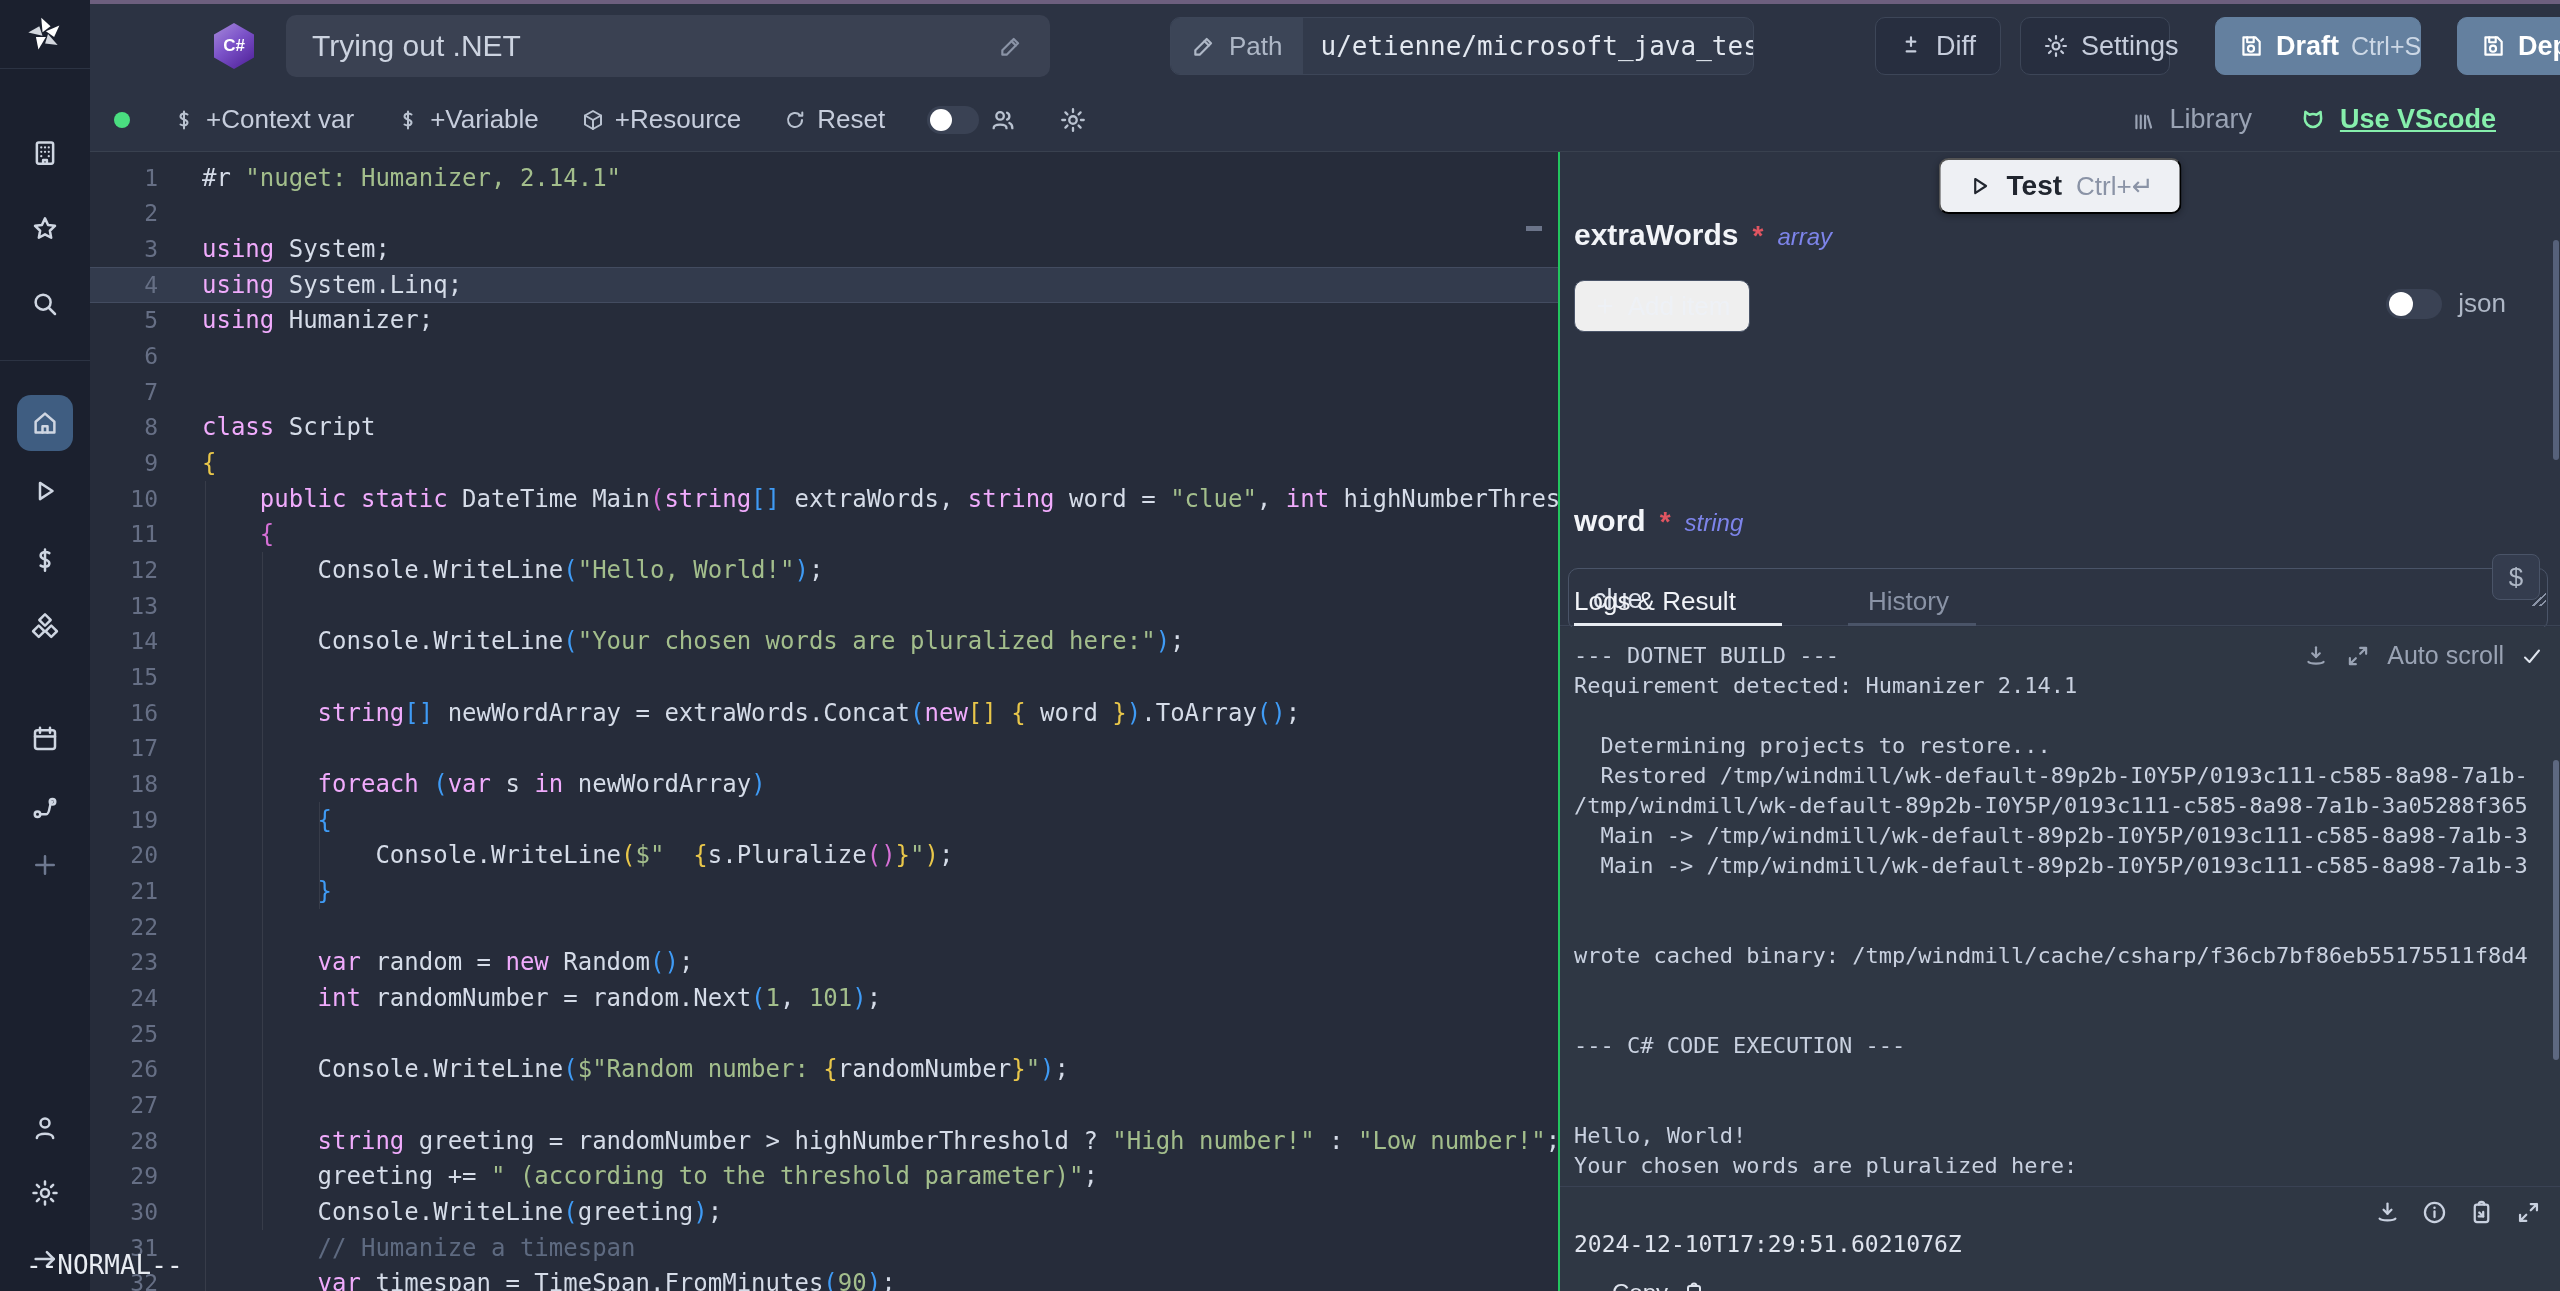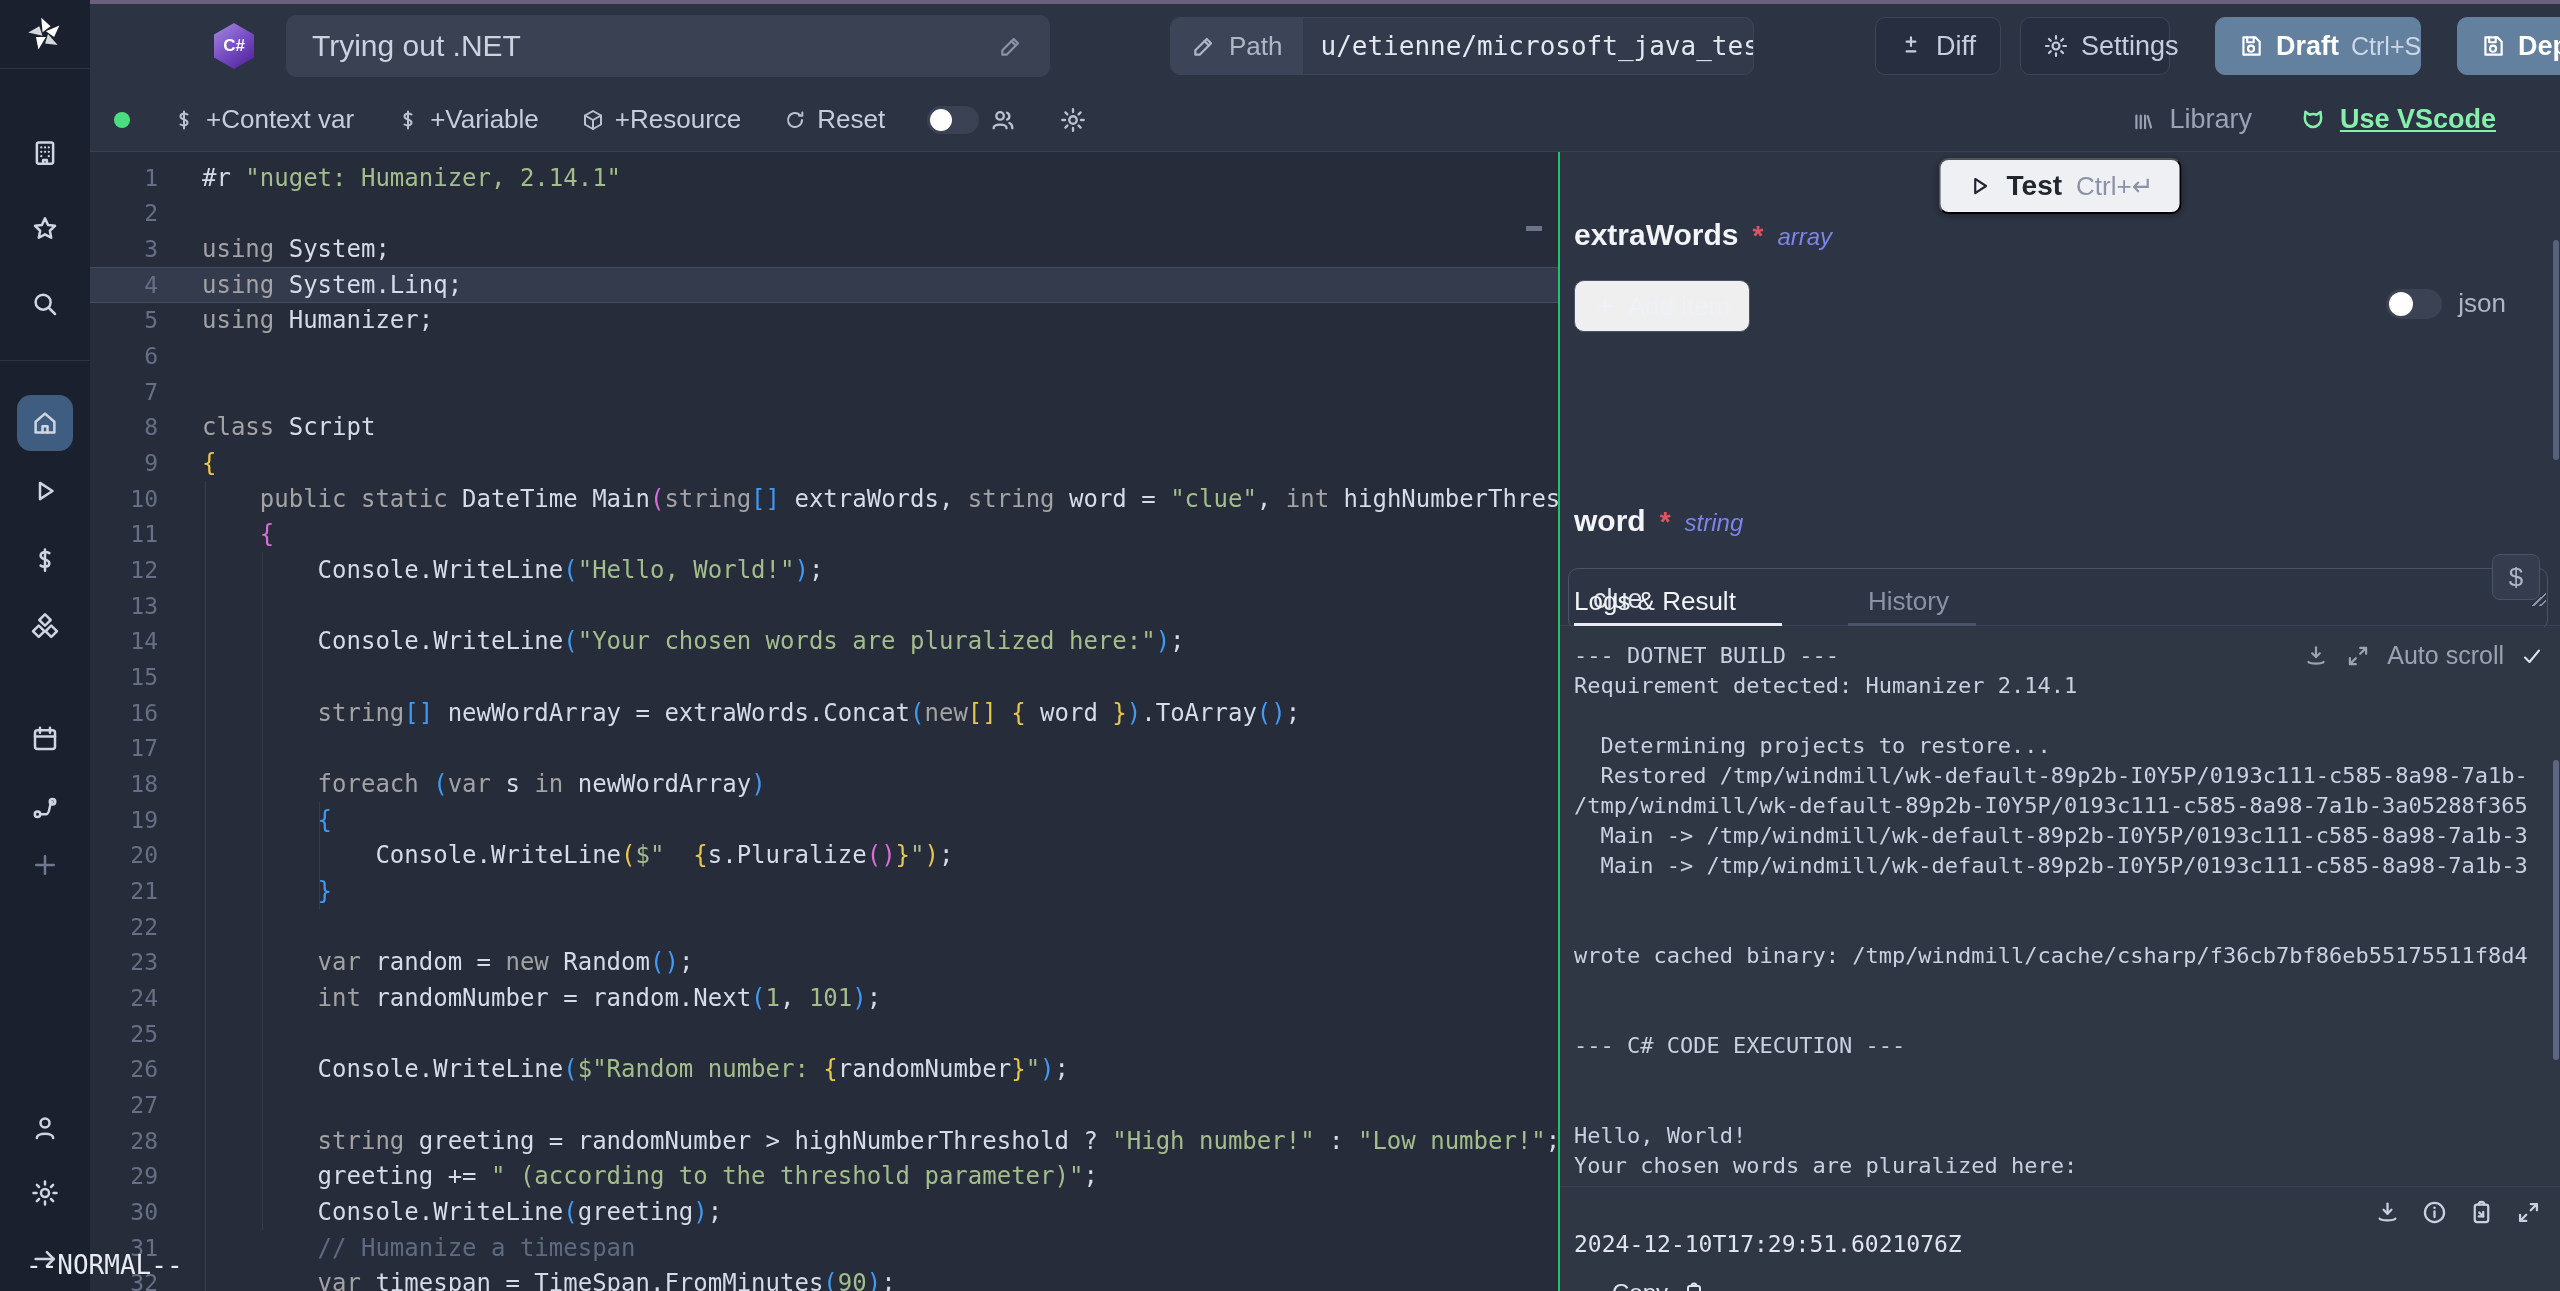--- a/index.html
+++ b/index.html
@@ -53,21 +53,21 @@
   .tr-item.code{color:#86efac;font-weight:bold;text-decoration:underline;}
 
   
   .editor{position:absolute;left:90px;top:152px;width:1468px;bottom:0;background:#262c3a;overflow:hidden;}
   .code-lines{position:absolute;left:0;top:8px;right:0;}
   .code-row{height:35.66px;display:flex;align-items:center;white-space:pre;
             font-family:"DejaVu Sans Mono",monospace;font-size:24px;}
   .code-row .ln{width:68px;text-align:right;color:#666f85;font-size:23px;flex:none;}
   .code-row .cd{padding-left:44px;}
   .code-row.cur{background:#333b4d;box-shadow:inset 0 1px 0 #434c60,inset 0 -1px 0 #434c60;}
-  .tk-kw{color:#a3a3a3;} .tk-pl{color:#d5dce8;} .tk-st{color:#a3be8c;} .tk-nu{color:#a3be8c;}
+  .tk-kw{color:#f0abfc;} .tk-pl{color:#d5dce8;} .tk-st{color:#a3be8c;} .tk-nu{color:#a3be8c;}
   .tk-cm{color:#5e6a80;} .tk-b1{color:#e9c74a;} .tk-b2{color:#d670d6;} .tk-b3{color:#3f9bf5;}
   .guide{position:absolute;width:1px;background:rgba(255,255,255,0.08);}
   .scrolldash{position:absolute;right:16px;top:74px;width:16px;height:5px;background:#6b7489;}
   .vim{position:absolute;left:26px;top:1250px;z-index:40;font-family:"DejaVu Sans Mono",monospace;
        font-size:26px;color:#e8ecf2;}
 
   
   .panel{position:absolute;left:1558px;top:152px;right:0;bottom:0;background:#2d3443;border-left:2px solid #22c55e;}
   .testbtn{position:absolute;left:50%;top:6px;transform:translateX(-50%);height:56px;padding:0 26px;
            background:#eef0f4;border-radius:10px;display:flex;align-items:center;gap:14px;cursor:pointer;

